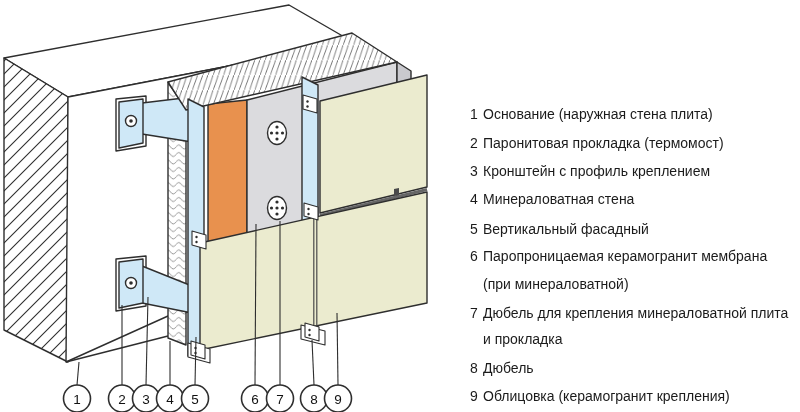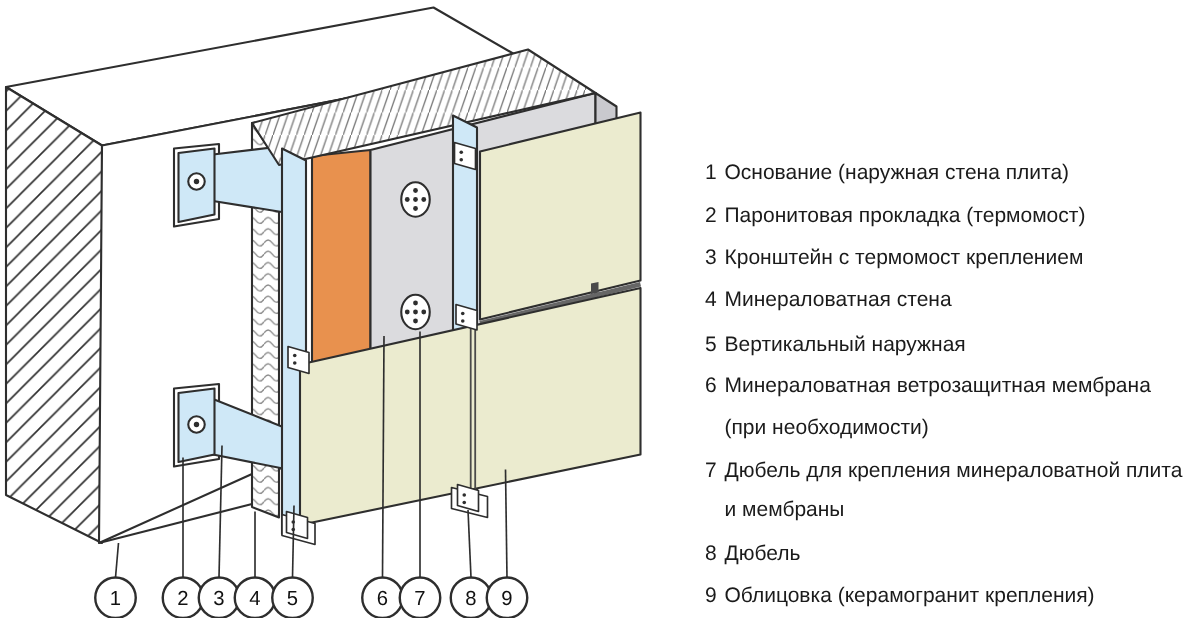--- a/index.html
+++ b/index.html
@@ -197,45 +197,45 @@
   <div class="lrow" style="top:106px">
     <span class="ln">1</span>
     <span class="lt">Основание (наружная стена плита)</span>
   </div>
   <div class="lrow" style="top:135px">
     <span class="ln">2</span>
     <span class="lt">Паронитовая прокладка (термомост)</span>
   </div>
   <div class="lrow" style="top:163px">
     <span class="ln">3</span>
-    <span class="lt">Кронштейн с термомост креплением</span>
+    <span class="lt">Кронштейн с профиль креплением</span>
   </div>
   <div class="lrow" style="top:191px">
     <span class="ln">4</span>
     <span class="lt">Минераловатная стена</span>
   </div>
   <div class="lrow" style="top:221px">
     <span class="ln">5</span>
-    <span class="lt">Вертикальный наружная</span>
+    <span class="lt">Вертикальный фасадный</span>
   </div>
   <div class="lrow" style="top:248px">
     <span class="ln">6</span>
-    <span class="lt">Минераловатная ветрозащитная мембрана</span>
+    <span class="lt">Паропроницаемая керамогранит мембрана</span>
   </div>
   <div class="lrow" style="top:276px">
     <span class="ln"></span>
-    <span class="lt">(при необходимости)</span>
+    <span class="lt">(при минераловатной)</span>
   </div>
   <div class="lrow" style="top:305px">
     <span class="ln">7</span>
     <span class="lt">Дюбель для крепления минераловатной плита</span>
   </div>
   <div class="lrow" style="top:331px">
     <span class="ln"></span>
-    <span class="lt">и мембраны</span>
+    <span class="lt">и прокладка</span>
   </div>
   <div class="lrow" style="top:360px">
     <span class="ln">8</span>
     <span class="lt">Дюбель</span>
   </div>
   <div class="lrow" style="top:388px">
     <span class="ln">9</span>
     <span class="lt">Облицовка (керамогранит крепления)</span>
   </div>
 </div>

